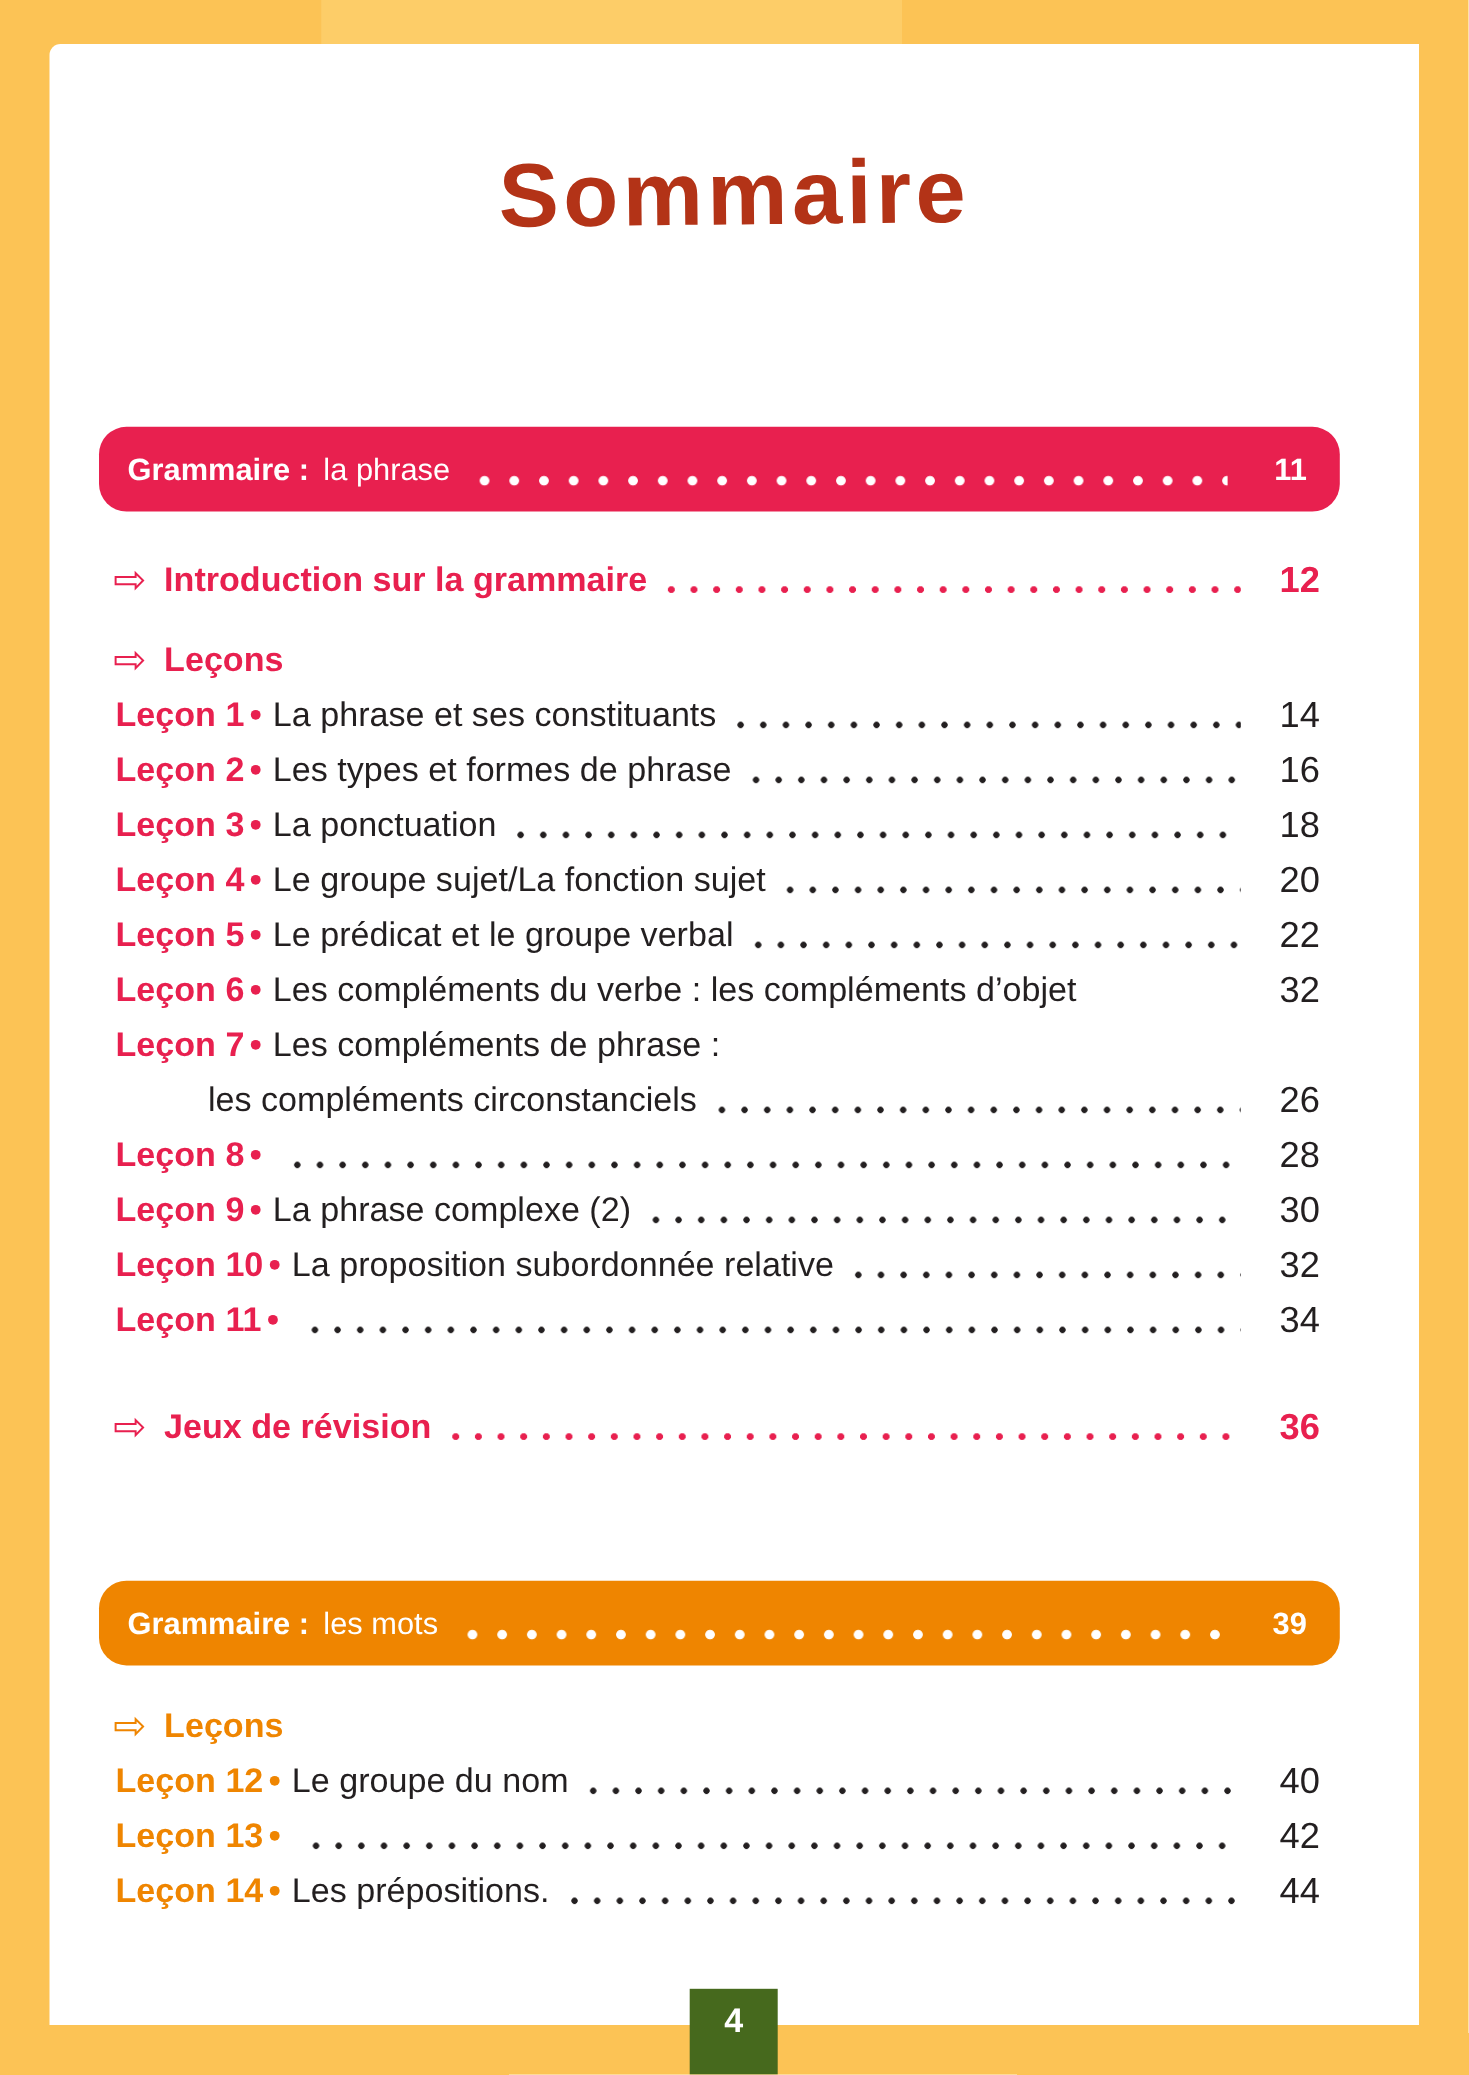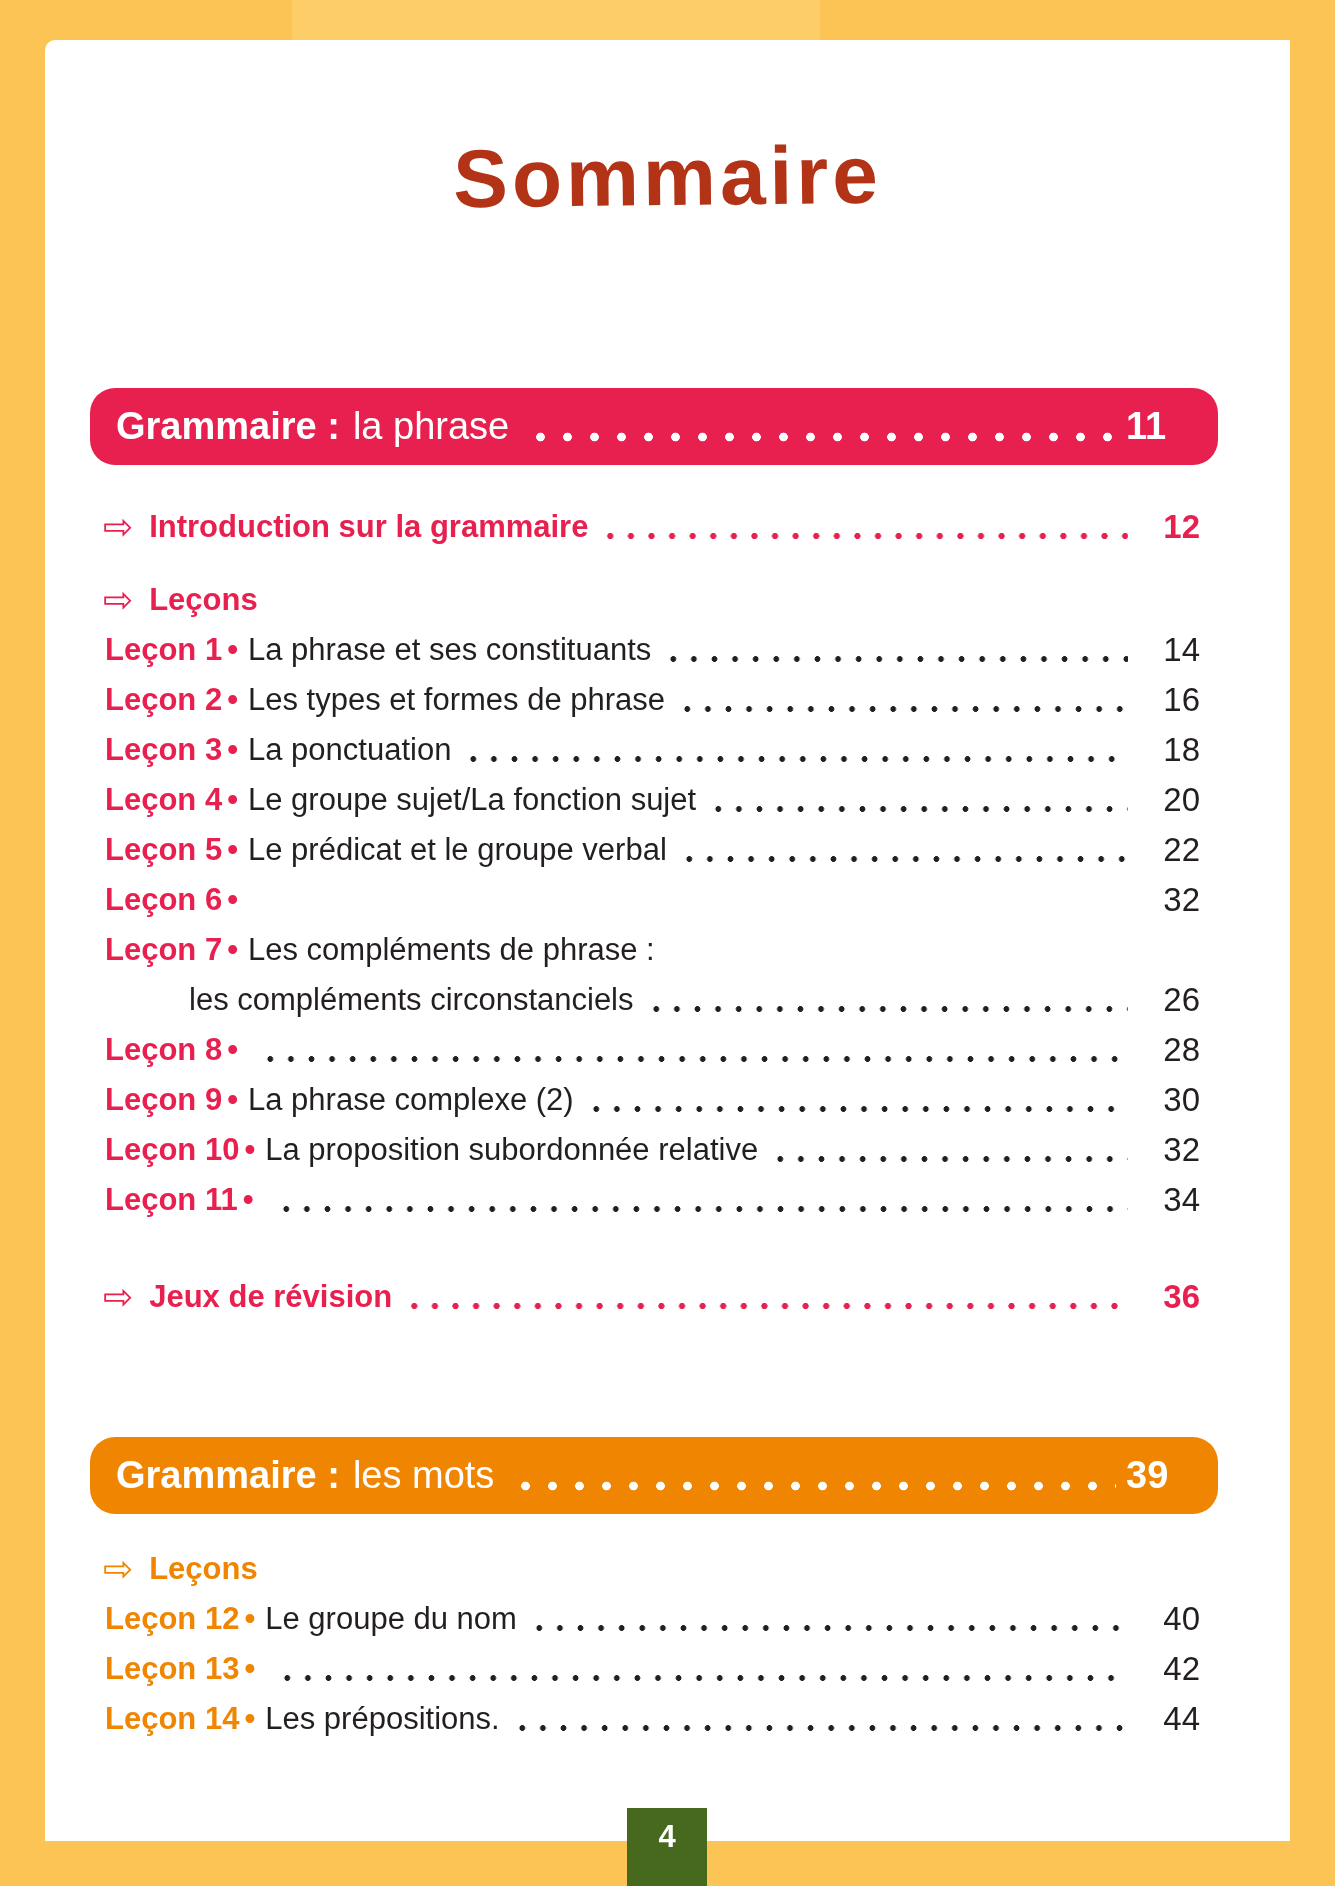--- a/index.html
+++ b/index.html
@@ -14,26 +14,26 @@
   html,body{width:1335px;height:1886px;}
   body{font-family:"Liberation Sans",sans-serif;background:#fff;}
   .frame{position:relative;width:1335px;height:1886px;background:var(--yellow);overflow:hidden;padding-left:41px;}
   .top-tab{position:absolute;left:292px;top:0;width:528px;height:44px;background:#fdcd68;}
   .sheet{position:absolute;left:45px;top:40px;width:1245px;height:1801px;background:#ffffff;border-radius:10px 0 0 0;}
 
   .doc-title{margin-top:92px;text-align:center;font-size:82px;line-height:90px;font-weight:bold;
     color:var(--titlered);letter-spacing:4px;transform:rotate(-0.6deg);}
 
   .banner{display:flex;align-items:center;margin-left:45px;width:1128px;height:77px;border-radius:25px;
-    color:#fff;font-size:38px;padding:0 30px 0 26px;}
+    color:#fff;font-size:28px;padding:0 30px 0 26px;}
   .banner.pink{background:var(--pink);}
   .banner.orange{background:var(--orange);}
   .banner .b{font-weight:bold;margin-right:13px;white-space:pre;}
   .banner .r{font-weight:normal;white-space:pre;}
-  .banner .pg{font-weight:bold;min-width:62px;text-align:left;}
+  .banner .pg{font-weight:bold;min-width:62px;text-align:right;}
   .banner .dots{flex:1;height:100%;margin:0 10px 0 16px;background-repeat:repeat-x;
     background-image:radial-gradient(circle,#ffffff 4px,rgba(255,255,255,0) 4.7px);
     background-size:27px 10px;background-position:2px 66%;}
 
   .row{display:flex;align-items:center;height:50px;padding:0 90px 0 60px;font-size:31px;color:var(--ink);}
   .row .lbl{font-weight:bold;white-space:pre;text-align:center;}
   .row .bullet{font-weight:bold;margin:0 10px 0 5px;}
   .row .title{white-space:pre;}
   .row .pg{min-width:66px;text-align:right;font-size:33px;}
   .row .indent{width:84px;flex:none;}
@@ -123,20 +123,21 @@
       <div class="row">
         <span class="lbl">Leçon 5</span>
           <span class="bullet">•</span>
         <span class="title">Le prédicat et le groupe verbal</span>
         <span class="dots"></span>
         <span class="pg">22</span>
       </div>
       <div class="row">
         <span class="lbl">Leçon 6</span>
           <span class="bullet">•</span>
+        <span class="title">Les compléments du verbe : les compléments d’objet</span>
         <span class="spacer"></span>
         <span class="pg">32</span>
       </div>
       <div class="row">
         <span class="lbl">Leçon 7</span>
           <span class="bullet">•</span>
         <span class="title">Les compléments de phrase :</span>
         <span class="spacer"></span>
       </div>
       <div class="row">

